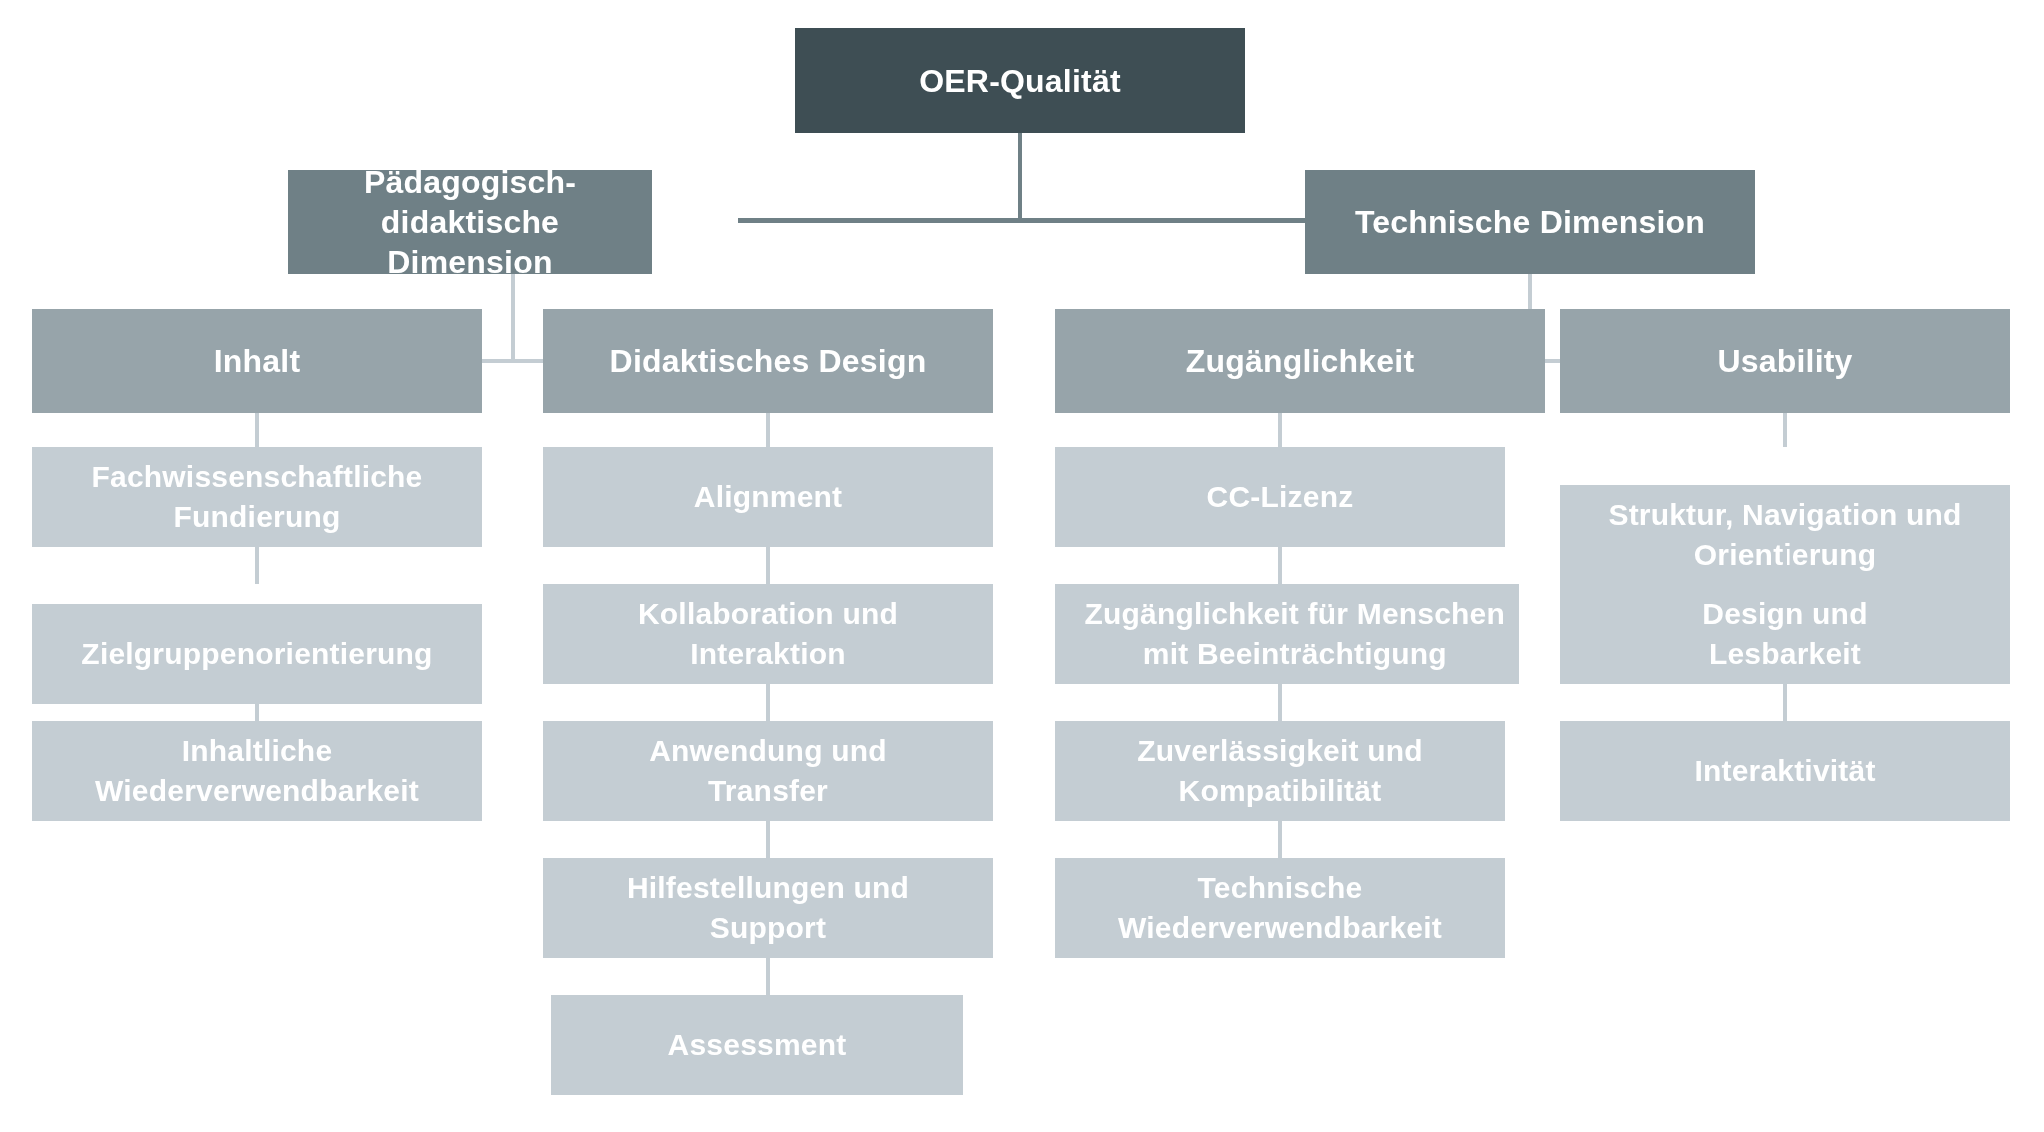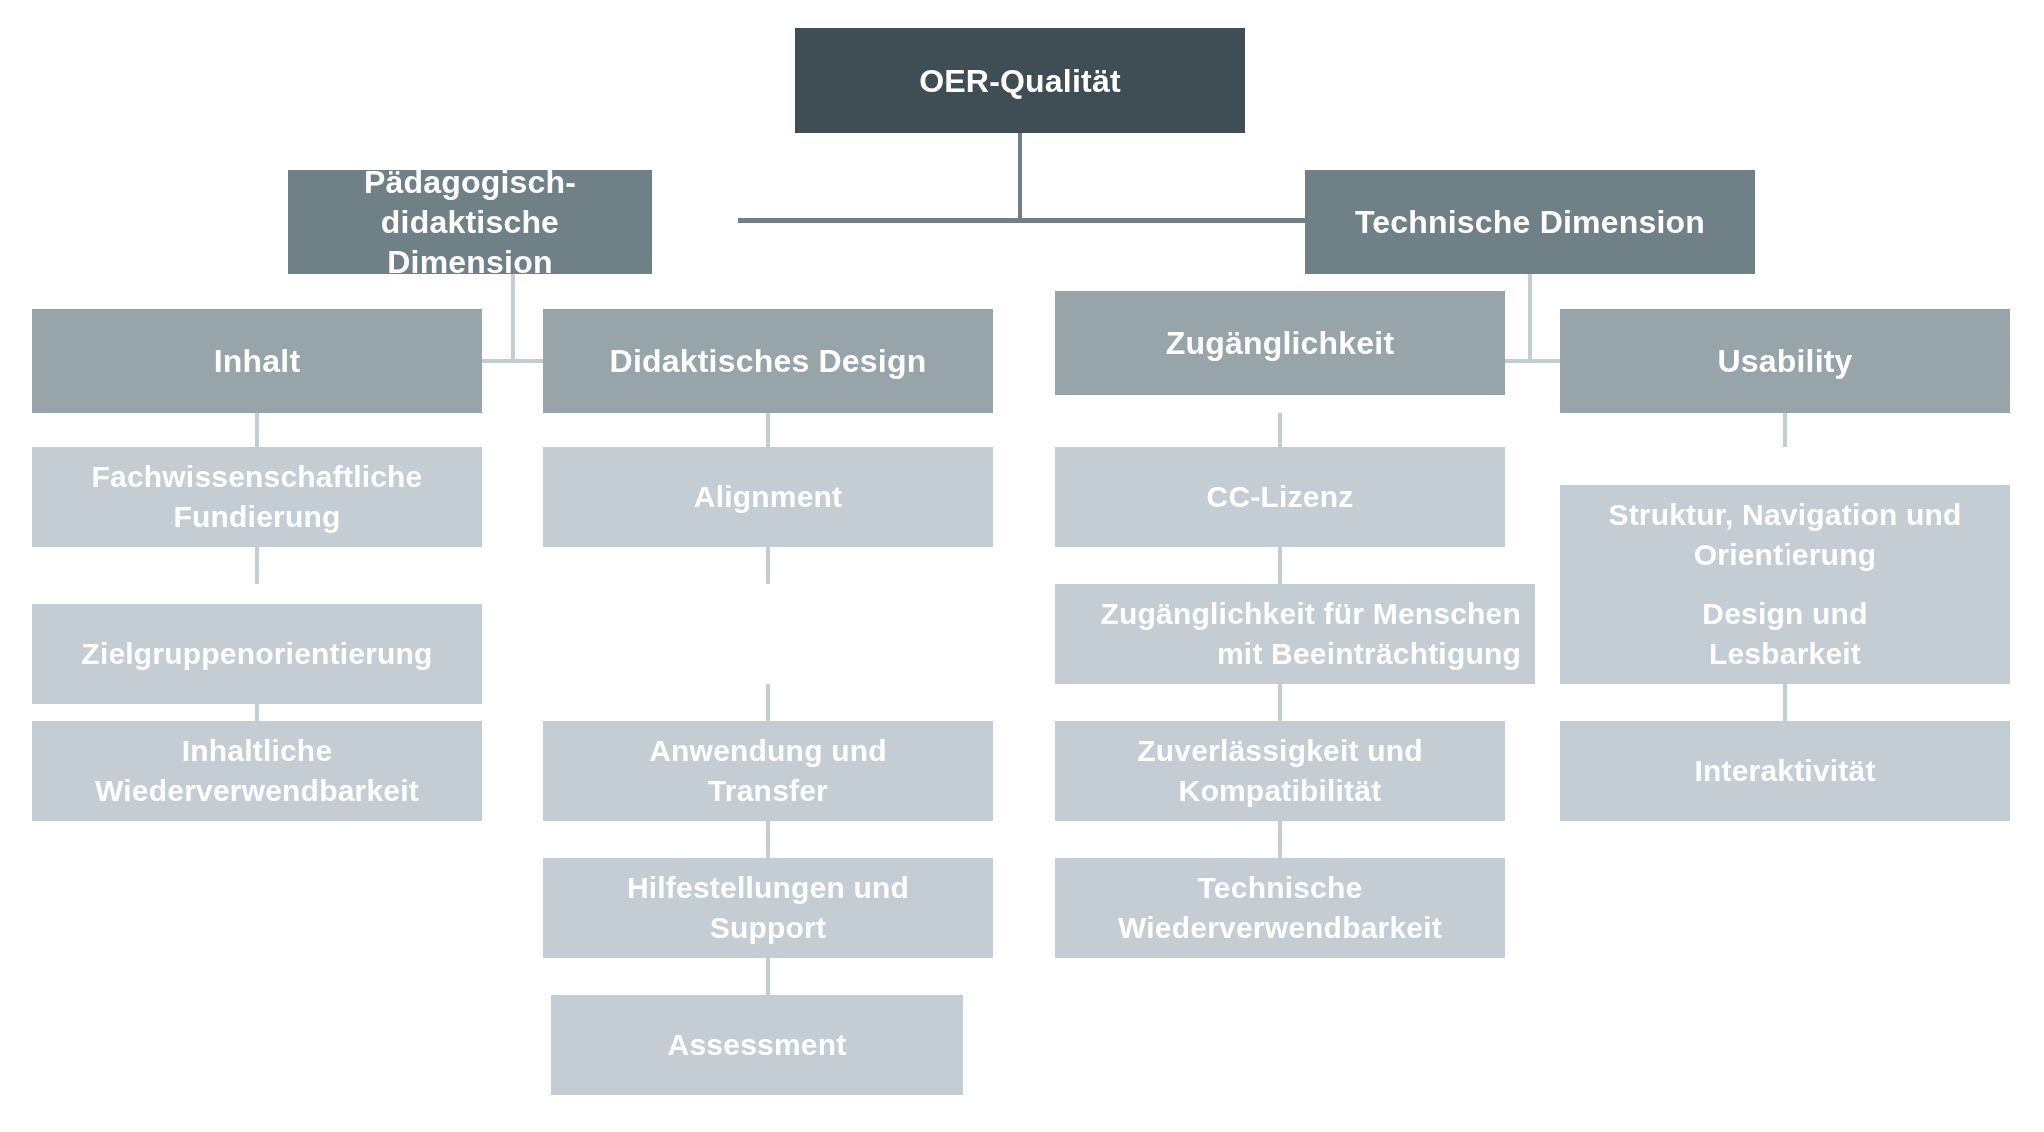--- a/index.html
+++ b/index.html
@@ -12,21 +12,21 @@
   }
   .box{
     position:absolute;display:flex;align-items:center;justify-content:center;
     text-align:center;white-space:pre-line;
     color:var(--text,#fff);font-weight:700;line-height:40px;letter-spacing:.2px;
   }
   .lvl1{background:var(--root);font-size:32px;}
   .lvl2{background:var(--dimension);font-size:32px;}
   .lvl3{background:var(--category);font-size:32px;}
   .crit{background:var(--criterion);font-size:30px;}
-  .align-right{justify-content:flex-end;text-align:right;padding-right:14px;padding-left:16px;}
+  .align-right{justify-content:flex-end;text-align:center;padding-right:14px;}
   .line{position:absolute;background:var(--connector_light);}
   .line.dark{background:var(--connector_dark);}
 </style>
 </head>
 <body>
 
 <div class="canvas">
 
   <div class="box lvl1" style="left:795px;top:28px;width:450px;height:105px;">OER-Qualität</div>
 
@@ -37,35 +37,37 @@
 Dimension</div>
   <div class="box lvl2" style="left:1305px;top:170px;width:450px;height:104px;">Technische Dimension</div>
 
   <div class="line" style="left:511px;top:274px;width:4px;height:89px;"></div>
   <div class="line" style="left:482px;top:359px;width:61px;height:4px;"></div>
   <div class="line" style="left:1528px;top:274px;width:4px;height:89px;"></div>
   <div class="line" style="left:1505px;top:359px;width:57px;height:4px;"></div>
 
   <div class="box lvl3" style="left:32px;top:309px;width:450px;height:104px;">Inhalt</div>
   <div class="box lvl3" style="left:543px;top:309px;width:450px;height:104px;">Didaktisches Design</div>
-  <div class="box lvl3" style="left:1055px;top:291px;width:450px;height:104px;">Zugänglichkeit</div>
+  <div class="box lvl3" style="left:1055px;top:309px;width:490px;height:104px;">Zugänglichkeit</div>
   <div class="box lvl3" style="left:1560px;top:309px;width:450px;height:104px;">Usability</div>
 
   <div class="line" style="left:255px;top:413px;width:4px;height:34px;"></div>
   <div class="box crit" style="left:32px;top:447px;width:450px;height:100px;">Fachwissenschaftliche
 Fundierung</div>
   <div class="line" style="left:255px;top:547px;width:4px;height:37px;"></div>
   <div class="box crit" style="left:32px;top:604px;width:450px;height:100px;">Zielgruppenorientierung</div>
   <div class="line" style="left:255px;top:684px;width:4px;height:37px;"></div>
   <div class="box crit" style="left:32px;top:721px;width:450px;height:100px;">Inhaltliche
 Wiederverwendbarkeit</div>
 
   <div class="line" style="left:766px;top:413px;width:4px;height:34px;"></div>
   <div class="box crit" style="left:543px;top:447px;width:450px;height:100px;">Alignment</div>
   <div class="line" style="left:766px;top:547px;width:4px;height:37px;"></div>
+  <div class="box crit" style="left:543px;top:584px;width:450px;height:100px;">Kollaboration und
+Interaktion</div>
   <div class="line" style="left:766px;top:684px;width:4px;height:37px;"></div>
   <div class="box crit" style="left:543px;top:721px;width:450px;height:100px;">Anwendung und
 Transfer</div>
   <div class="line" style="left:766px;top:821px;width:4px;height:37px;"></div>
   <div class="box crit" style="left:543px;top:858px;width:450px;height:100px;">Hilfestellungen und
 Support</div>
   <div class="line" style="left:766px;top:958px;width:4px;height:37px;"></div>
   <div class="box crit" style="left:543px;top:995px;width:412px;height:100px;margin-left:8px;">Assessment</div>
 
   <div class="line" style="left:1278px;top:413px;width:4px;height:34px;"></div>

